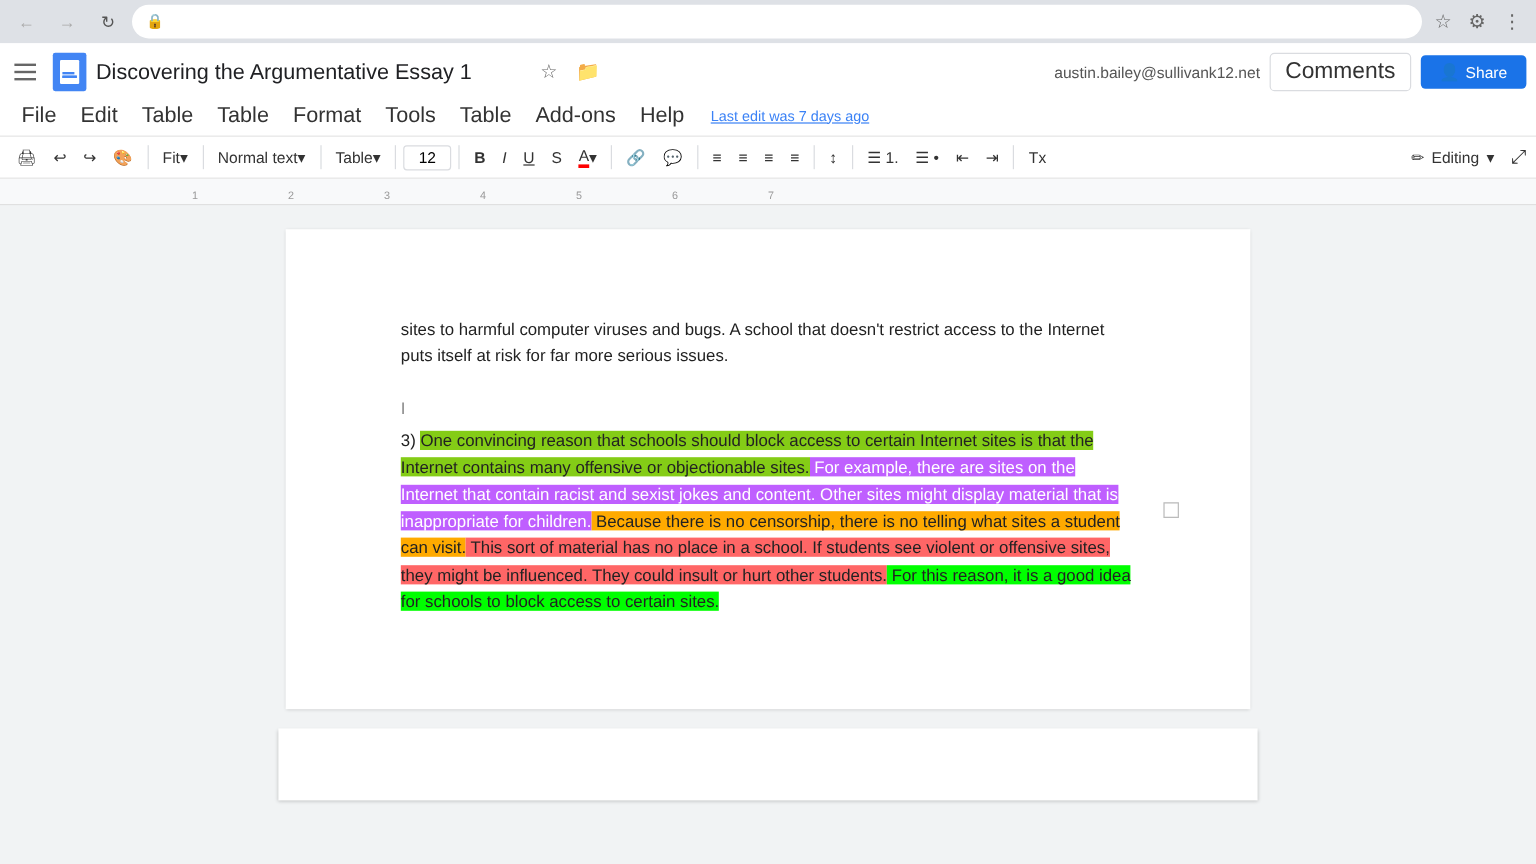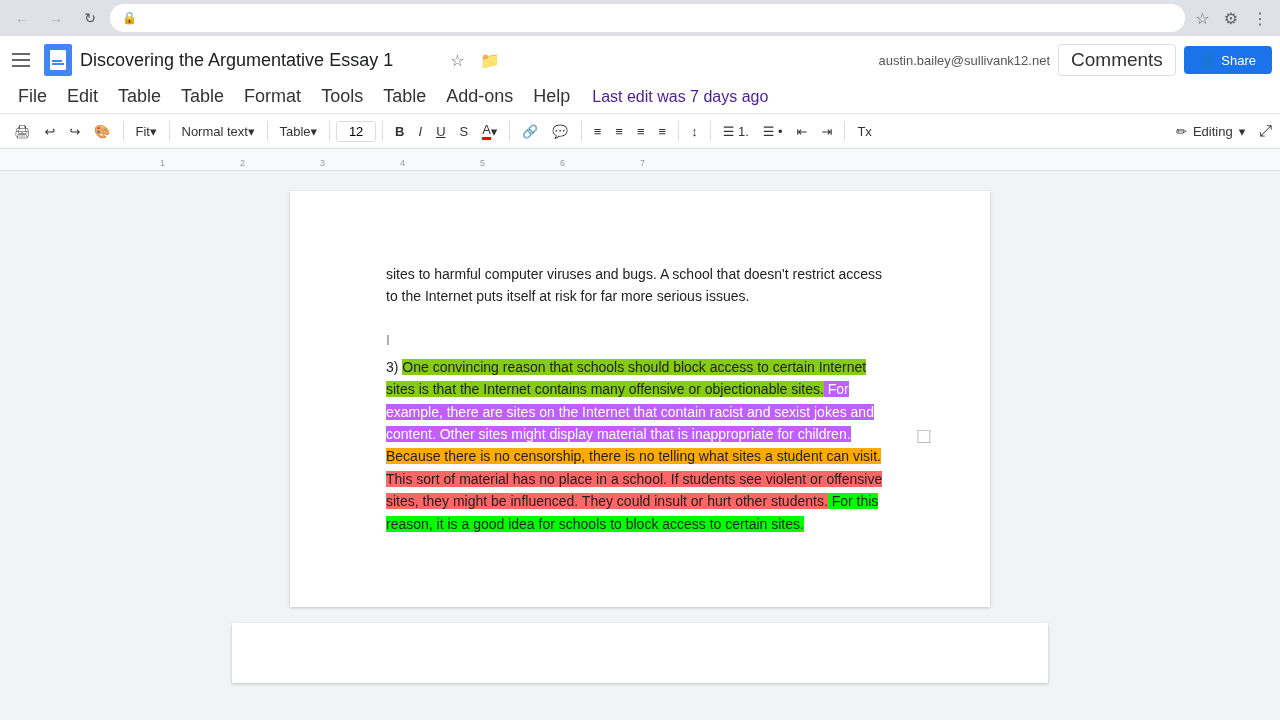--- a/index.html
+++ b/index.html
@@ -94,23 +94,24 @@
       padding: 2px 0;
     }
     .menu-item {
       padding: 4px 10px;
       font-size: 18px;
       color: #333;
       cursor: pointer;
       border-radius: 4px;
     }
     .last-edit {
-      font-size: 16px;
-      color: #4c1d95;
+      font-size: 12px;
+      color: #3b82f6;
       margin-left: 12px;
+      text-decoration: underline;
     }
 
     
     .toolbar {
       background: white;
       border-bottom: 1px solid #e0e0e0;
       padding: 4px 8px;
       display: flex;
       align-items: center;
       gap: 2px;
@@ -167,21 +168,21 @@
       padding: 20px;
       overflow-y: auto;
       height: calc(720px - 36px - 120px - 22px);
       display: flex;
       flex-direction: column;
       align-items: center;
       gap: 16px;
     }
     .doc-page {
       background: white;
-      width: 700px;
+      width: 804px;
       min-height: 400px;
       box-shadow: 0 1px 3px rgba(0,0,0,0.2);
       padding: 72px 96px;
       position: relative;
     }
     .doc-text {
       font-family: Arial, sans-serif;
       font-size: 14px;
       line-height: 1.6;
       color: #333;

